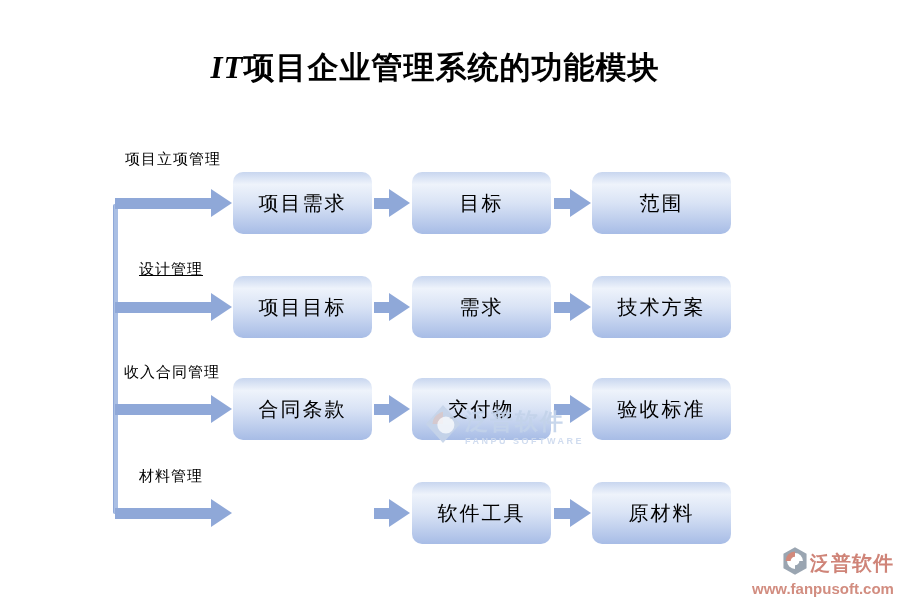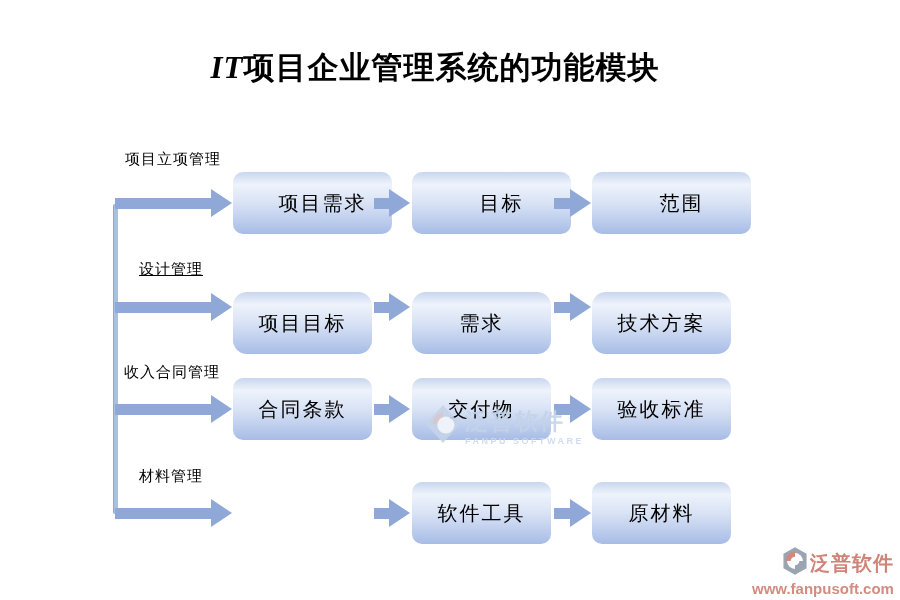--- a/index.html
+++ b/index.html
@@ -38,21 +38,21 @@
   .a0{top:189px;}.a1{top:293px;}.a2{top:395px;}.a3{top:499px;}
   .arrow.conn.g0{left:374px;width:36px;}
   .arrow.conn.g1{left:554px;width:37px;}
   
   .box{
     position:absolute;width:139px;height:62px;border-radius:10px;
     background:linear-gradient(180deg,#c8d6ef 0%,#eef3fb 20%,#d9e3f5 50%,#a7bce6 100%);
     display:flex;align-items:center;justify-content:center;
     font-size:20px;color:#000;letter-spacing:2px;white-space:nowrap;
   }
-  .r0{top:172px;padding-left:20px;}.r1{top:292px;border-radius:14px;}.r2{top:378px;}.r3{top:482px;}
+  .r0{top:172px;}.r1{top:276px;}.r2{top:378px;}.r3{top:482px;}
   .c0{left:233px;}.c1{left:412px;}.c2{left:592px;}
   
   .watermark{
     position:absolute;left:424px;top:402px;display:flex;align-items:flex-start;
     gap:3px;opacity:0.9;pointer-events:none;
   }
   .wm-text{display:flex;flex-direction:column;line-height:1;margin-top:8px;}
   .wm-name{
     font-family:"Liberation Sans",sans-serif;font-size:23px;font-weight:bold;
     color:#c3d3ea;letter-spacing:2px;white-space:nowrap;

